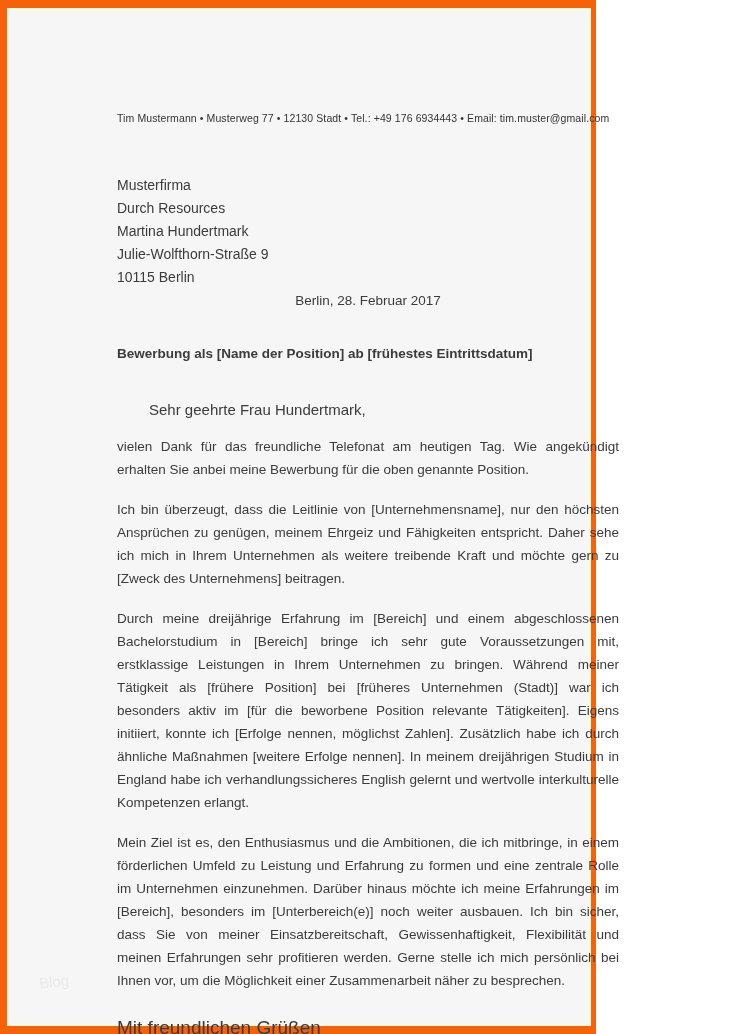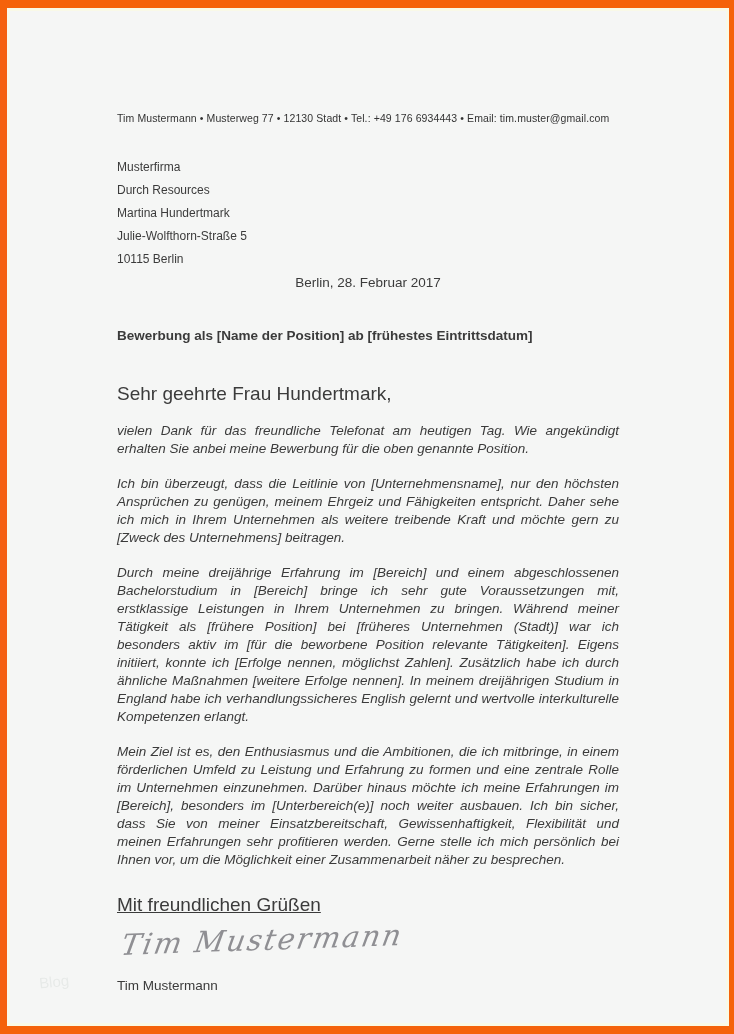--- a/index.html
+++ b/index.html
@@ -5,21 +5,21 @@
   html, body {
     margin: 0;
     padding: 0;
     width: 734px;
     height: 1034px;
     overflow: hidden;
     font-family: "Liberation Sans", sans-serif;
   }
   .frame {
     box-sizing: border-box;
-    width: 734px;
+    width: 596px;
     height: 1034px;
     border: 8px solid #f5620a;
     border-left-width: 7px;
     border-right-width: 5px;
     background: #f5f6f5;
     box-shadow: inset 0 0 0 3px rgba(250, 250, 225, 0.75);
     position: relative;
     padding-left: 12px;
   }
   .content {
@@ -29,44 +29,44 @@
     width: 502px;
     color: #3b3b3b;
   }
   .sender-line {
     font-size: 10.5px;
     color: #333;
     letter-spacing: 0.1px;
     white-space: nowrap;
   }
   .recipient-block {
-    margin-top: 32px;
-    font-size: 12px;
+    margin-top: 50px;
+    font-size: 14px;
     line-height: 23px;
   }
   .date-line {
     text-align: center;
     font-size: 13.5px;
     line-height: 23px;
   }
   .subject {
     margin-top: 34px;
     font-size: 13.5px;
     font-weight: bold;
   }
   .salutation {
     margin-top: 40px;
-    font-size: 19px;
+    font-size: 15px;
+    margin-left: 32px;
   }
   p.body-par {
     margin: 17px 0 0 0;
     font-size: 13.5px;
-    line-height: 18px;
+    line-height: 23px;
     text-align: justify;
-    font-style: italic;
   }
   .closing {
     margin-top: 25px;
     font-size: 19px;
     text-decoration: underline;
   }
   .signature-script {
     margin-top: 12px;
     height: 44px;
     font-family: "DejaVu Serif", serif;
@@ -97,21 +97,21 @@
 
 <div class="frame">
   <div class="content">
 
     <div class="sender-line">Tim Mustermann • Musterweg 77 • 12130 Stadt • Tel.: +49 176 6934443 • Email: tim.muster@gmail.com</div>
 
     <div class="recipient-block">
       <div>Musterfirma</div>
       <div>Durch Resources</div>
       <div>Martina Hundertmark</div>
-      <div>Julie-Wolfthorn-Straße 5</div>
+      <div>Julie-Wolfthorn-Straße 9</div>
       <div>10115 Berlin</div>
     </div>
 
     <div class="date-line">Berlin, 28. Februar 2017</div>
 
     <div class="subject">Bewerbung als [Name der Position] ab [frühestes Eintrittsdatum]</div>
 
     <div class="salutation">Sehr geehrte Frau Hundertmark,</div>
 
     <p class="body-par">vielen Dank für das freundliche Telefonat am heutigen Tag. Wie angekündigt erhalten Sie anbei meine Bewerbung für die oben genannte Position.</p>

